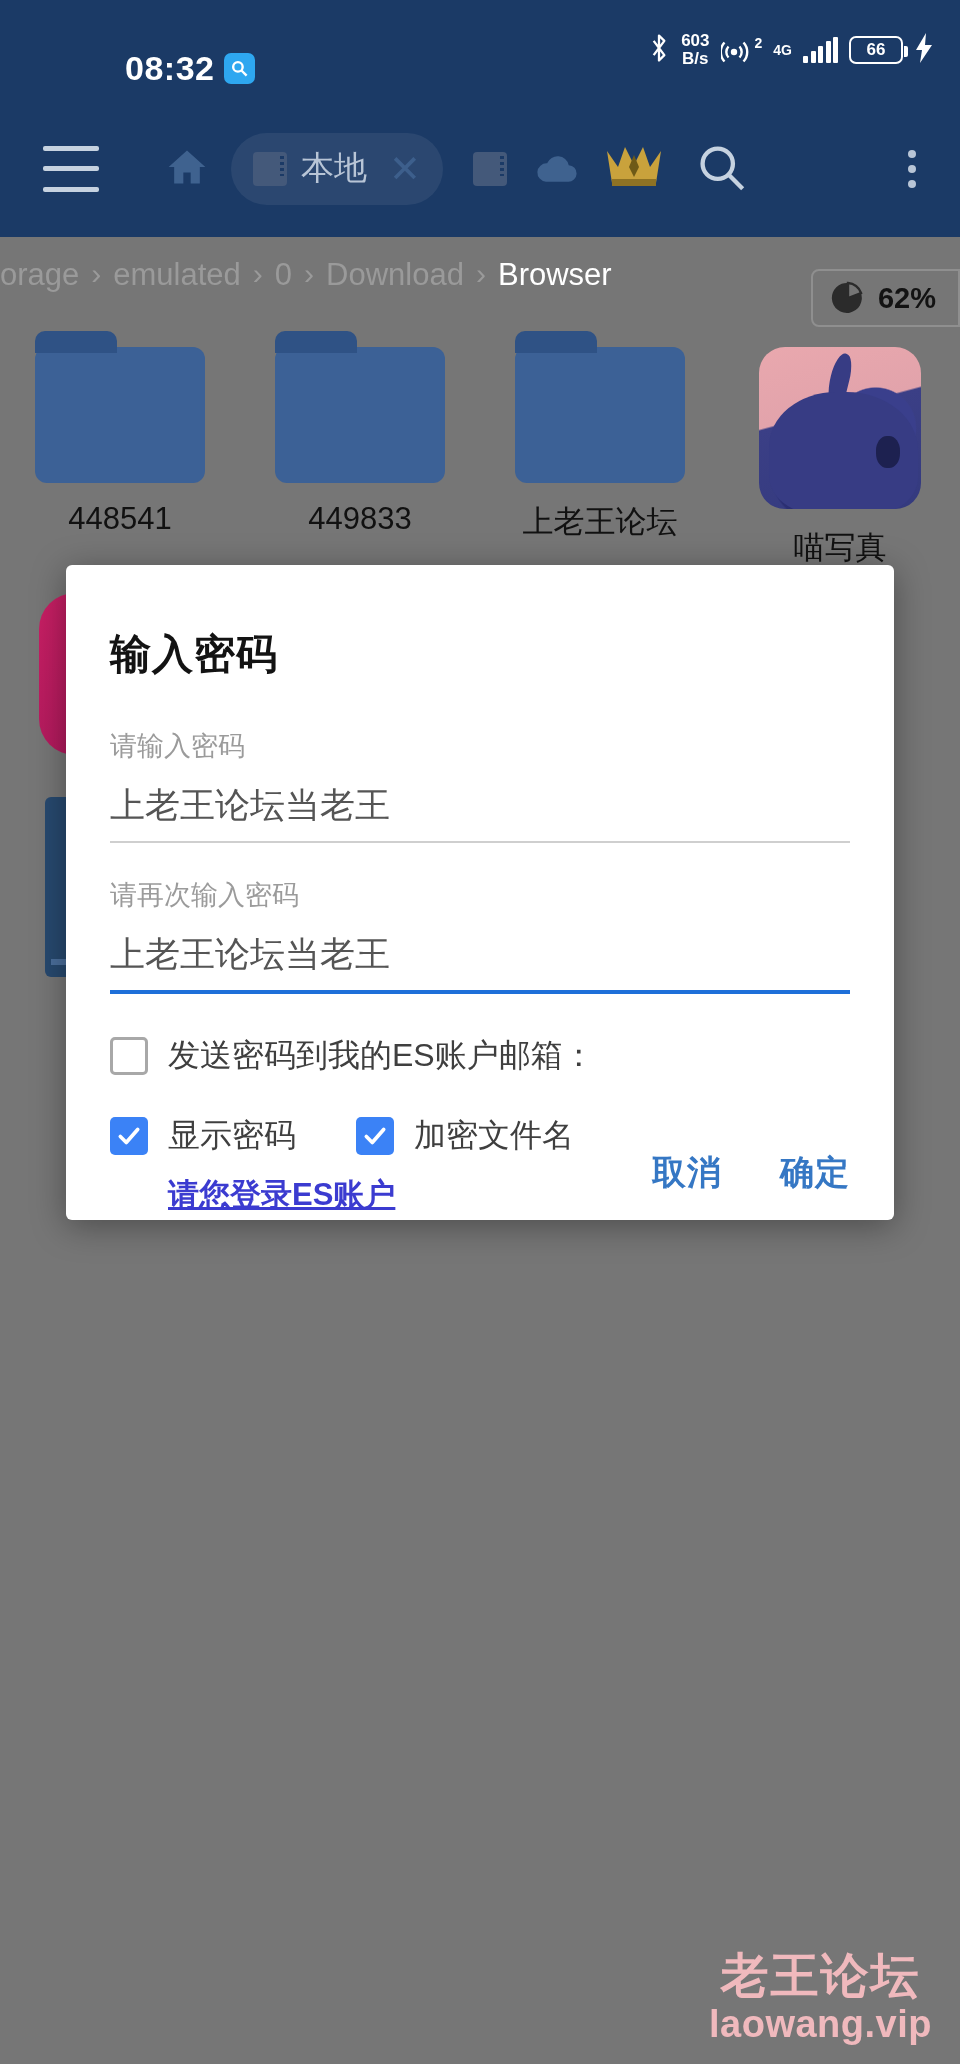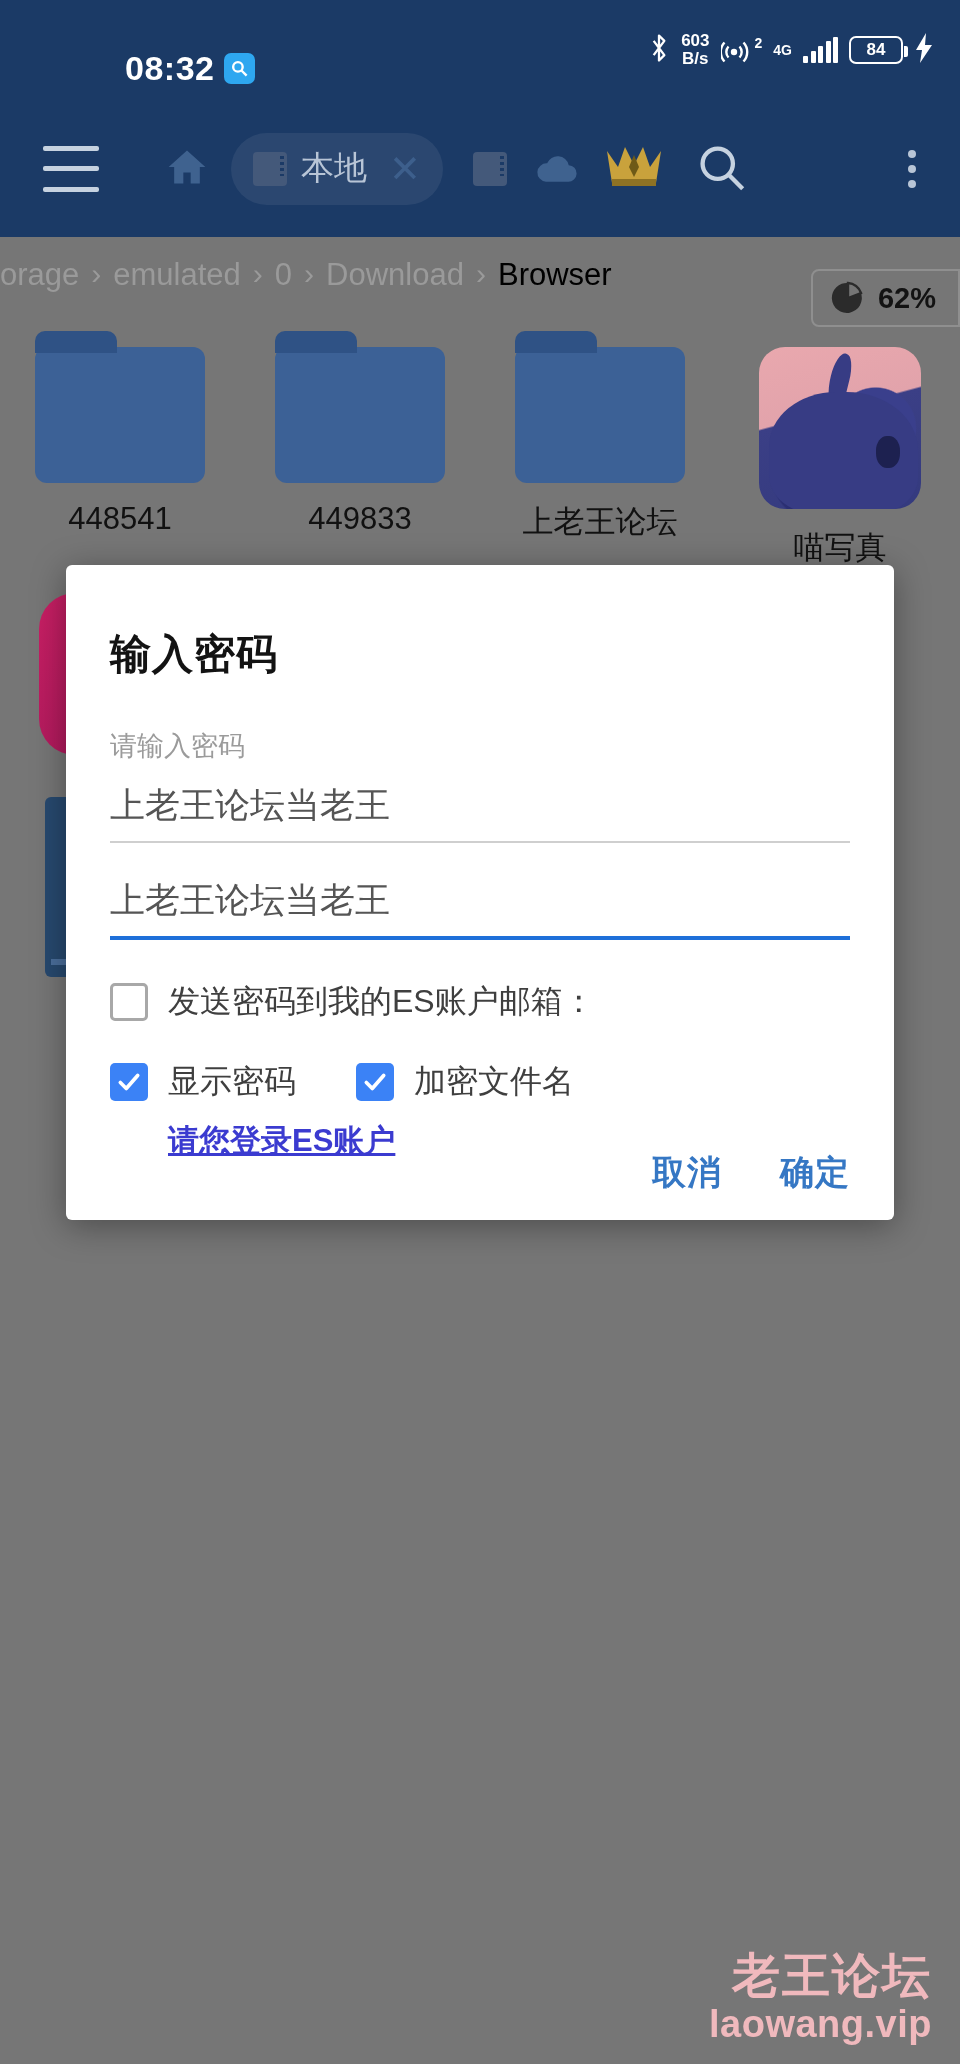--- a/index.html
+++ b/index.html
@@ -98,21 +98,21 @@
     background: #767676;
     overflow: hidden;
   }
   .breadcrumb {
     position: absolute; top: 20px; left: 0; width: 960px; height: 76px;
     display: flex; 
     font-size: 31px; color: #4a4a4a;
     white-space: nowrap;
   }
   .crumb { color: #9a9a9a; }
-  .crumb.current { color: #000000; }
+  .crumb.current { color: #ffffff; }
   .crumb-sep { color: #9a9a9a; margin: 0 12px; font-size: 30px; }
   .storage-badge {
     position: absolute; right: 0; top: 12px;
     height: 58px; padding: 0 22px 0 18px;
     border: 2px solid #8f8f8f; border-radius: 8px 0 0 8px;
     display: flex; align-items: center; gap: 13px;
     font-size: 29px; font-weight: 700; color: #131313;
   }
   .pie { width: 34px; height: 34px; }
 
@@ -173,21 +173,21 @@
   }
   .cell .label {
     margin-top: 18px; font-size: 31px; color: #111; text-align: center;
     max-width: 230px; overflow: hidden; white-space: nowrap;
   }
   .cell .sub { font-size: 29px; color: #1c1c1c; }
 
   
   .watermark {
     position: absolute; right: 28px; bottom: 18px;
-    text-align: right; color: #f0b9bd;
+    text-align: center; color: #f0b9bd;
   }
   .wm-cn { font-size: 48px; font-weight: 700; letter-spacing: 2px; line-height: 1.15; }
   .wm-en { font-size: 38px; font-weight: 700; letter-spacing: 0.5px; }
 
   
   .dialog {
     position: absolute; left: 66px; top: 565px;
     width: 828px; height: 655px;
     background: #fff; border-radius: 6px;
     box-shadow: 0 6px 34px rgba(0,0,0,0.36);
@@ -266,21 +266,21 @@
       </span>
       <span class="sb-4g">4G</span>
       <span class="sigbars">
         <i></i>
           <i></i>
           <i></i>
           <i></i>
           <i></i>
       </span>
       <span class="battery">
-        <span>84</span>
+        <span>66</span>
       </span>
       <span>
         <svg width="20" height="30" viewBox="0 0 20 30" fill="#ffffff">
           <path d="M12 0 L2 17 L8 17 L6 30 L18 12 L11 12 Z"></path>
         </svg>
       </span>
     </div>
   </div>
 
   <div class="toolbar">
@@ -400,20 +400,21 @@
   <div class="dialog">
     <div class="dlg-title">输入密码</div>
 
     <div class="field">
       <div class="field-label">请输入密码</div>
       <div class="field-value">上老王论坛当老王</div>
       <div class="underline"></div>
     </div>
 
     <div class="field second">
+      <div class="field-label">请再次输入密码</div>
       <div class="field-value">上老王论坛当老王</div>
       <div class="underline focused"></div>
     </div>
 
     <div class="checkrow third">
       <span class="cb unchecked"></span>
       <span class="cb-label">发送密码到我的ES账户邮箱：</span>
     </div>
 
     <div class="checkrow">

